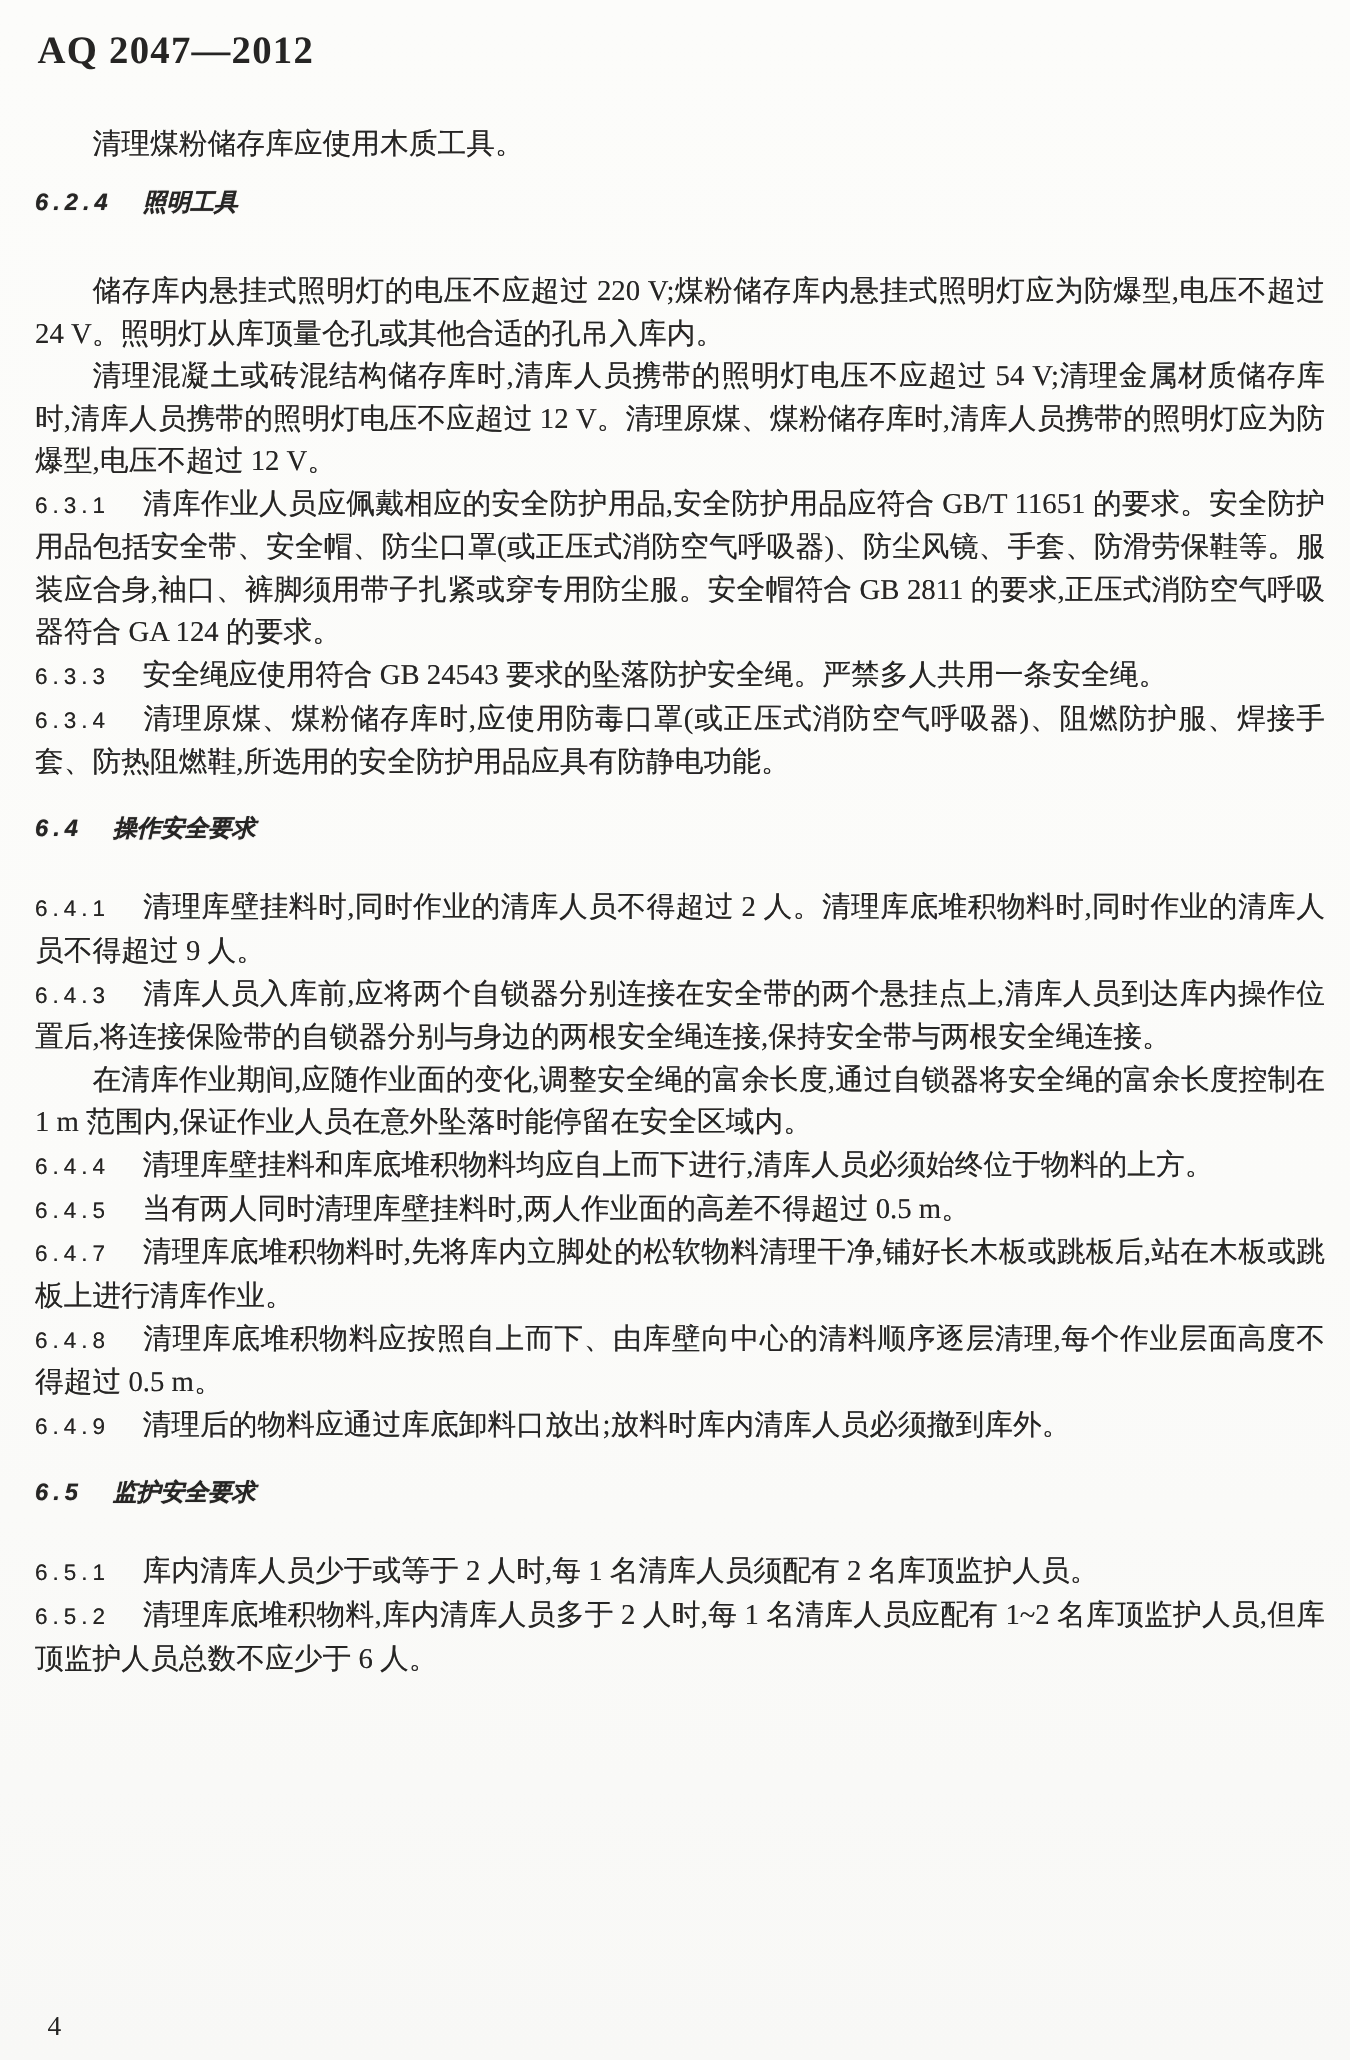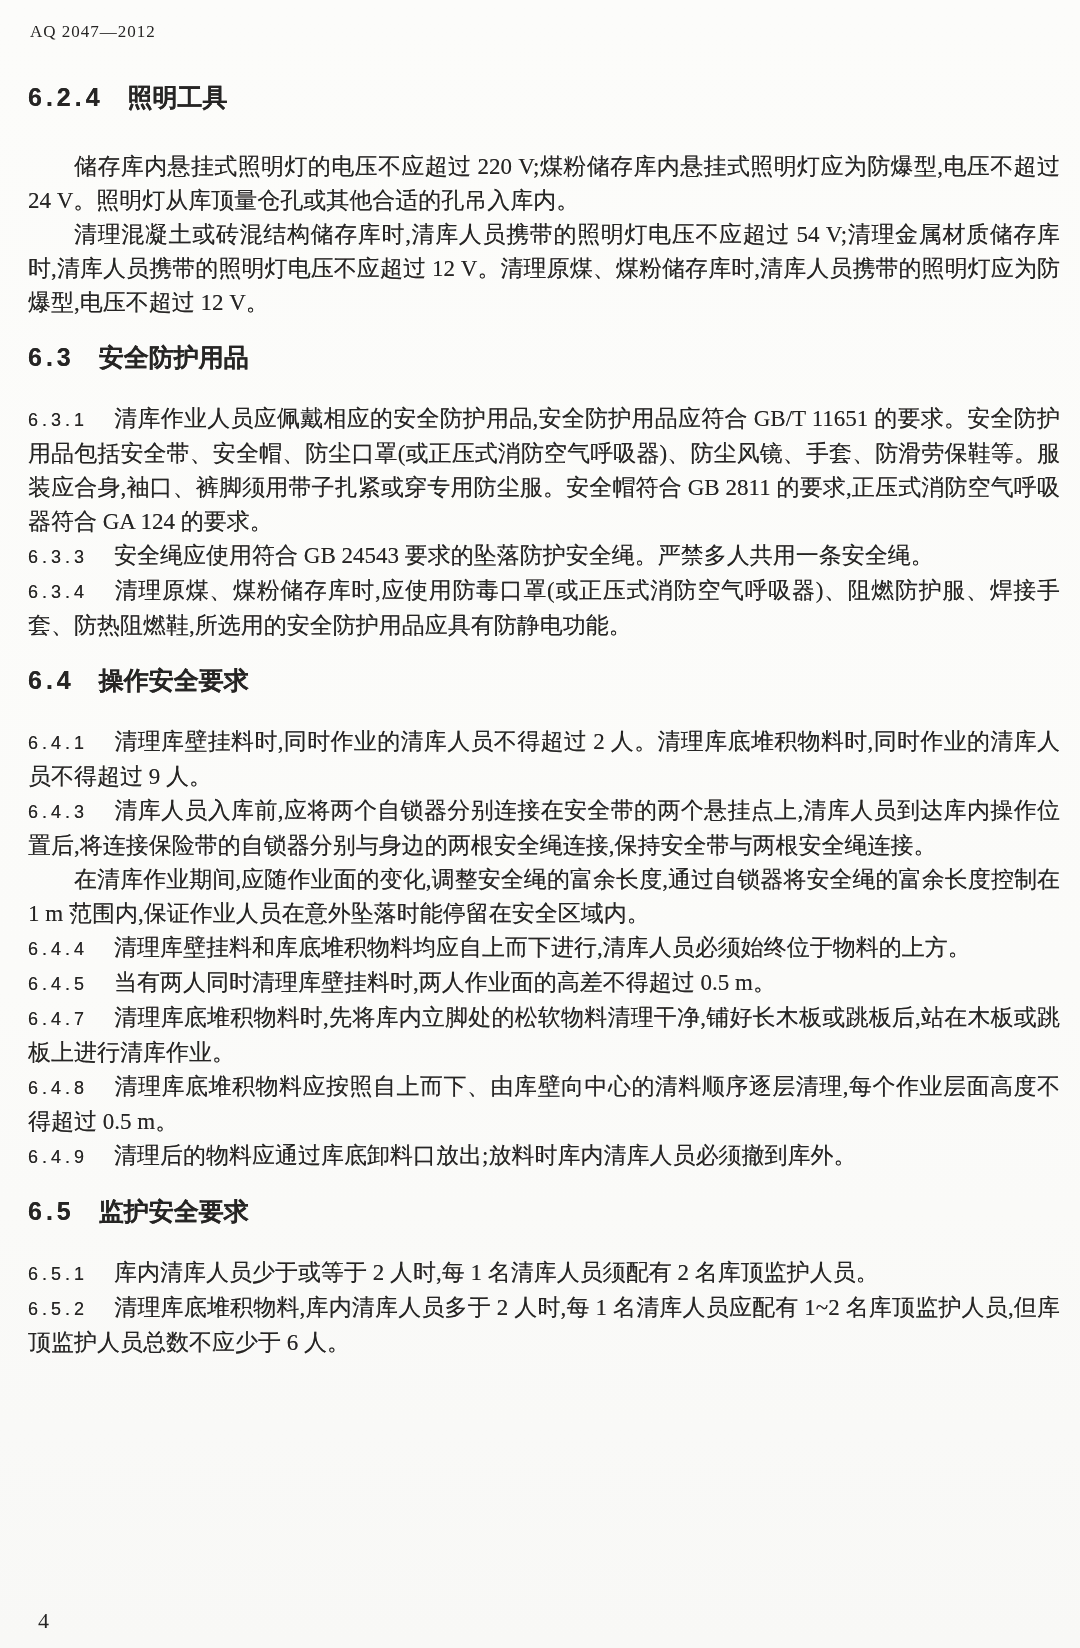--- a/index.html
+++ b/index.html
@@ -13,22 +13,22 @@
     height: 1648px;
     margin: 0 auto;
     box-sizing: border-box;
     background: linear-gradient(180deg, #fcfcfa 0%, #fbfbf9 60%, #f8f8f6 100%);
     padding: 16px 20px 0 28px;
     overflow: hidden;
     font-family: "Liberation Serif", "DejaVu Serif", serif;
     color: #262524;
   }
   .doc-header {
-    font-size: 17px;
-    font-weight: normal;
+    font-size: 31px;
+    font-weight: bold;
     letter-spacing: 1px;
     margin: 6px 0 40px 2px;
     font-family: "Liberation Serif", "DejaVu Serif", serif;
   }
   .body-text p {
     margin: 0;
     font-size: 23px;
     line-height: 34px;
     text-align: justify;
     text-shadow: 0 0 0.5px rgba(40,38,36,0.55);
@@ -44,23 +44,24 @@
     letter-spacing: 4px;
     margin-right: 26px;
     font-family: "Liberation Sans", "DejaVu Sans", sans-serif;
     font-size: 18px;
     text-shadow: 0 0 0.5px rgba(40,38,36,0.7);
   }
   .heading {
     margin: 22px 0 30px 0;
     font-family: "Liberation Sans", "DejaVu Sans", sans-serif;
     font-weight: bold;
-    font-size: 25px;
+    font-size: 19px;
     line-height: 30px;
     text-shadow: 0 0 0.6px rgba(30,28,26,0.8);
+    font-style: italic;
   }
   .heading .num {
     display: inline-block;
     letter-spacing: 4px;
     margin-right: 24px;
   }
   .heading.first {
     margin-top: 16px;
     margin-bottom: 38px;
   }
@@ -74,27 +75,27 @@
 </style>
 </head>
 <body>
 
 <div class="page">
 
   <div class="doc-header">AQ 2047—2012</div>
 
   <div class="body-text">
 
+    <p class="para">清理煤粉储存库应使用木质工具。</p>
 
     <h3 class="heading first"><span class="num">6.2.4</span><span>照明工具</span></h3>
 
     <p class="para">储存库内悬挂式照明灯的电压不应超过 220 V;煤粉储存库内悬挂式照明灯应为防爆型,电压不超过 24 V。照明灯从库顶量仓孔或其他合适的孔吊入库内。</p>
     <p class="para">清理混凝土或砖混结构储存库时,清库人员携带的照明灯电压不应超过 54 V;清理金属材质储存库时,清库人员携带的照明灯电压不应超过 12 V。清理原煤、煤粉储存库时,清库人员携带的照明灯应为防爆型,电压不超过 12 V。</p>
 
-    <h3 class="heading"><span class="num">6.3</span><span>安全防护用品</span></h3>
 
     <p class="clause"><span class="num">6.3.1</span><span>清库作业人员应佩戴相应的安全防护用品,安全防护用品应符合 GB/T 11651 的要求。安全防护用品包括安全带、安全帽、防尘口罩(或正压式消防空气呼吸器)、防尘风镜、手套、防滑劳保鞋等。服装应合身,袖口、裤脚须用带子扎紧或穿专用防尘服。安全帽符合 GB 2811 的要求,正压式消防空气呼吸器符合 GA 124 的要求。</span></p>
     <p class="clause"><span class="num">6.3.3</span><span>安全绳应使用符合 GB 24543 要求的坠落防护安全绳。严禁多人共用一条安全绳。</span></p>
     <p class="clause"><span class="num">6.3.4</span><span>清理原煤、煤粉储存库时,应使用防毒口罩(或正压式消防空气呼吸器)、阻燃防护服、焊接手套、防热阻燃鞋,所选用的安全防护用品应具有防静电功能。</span></p>
 
     <h3 class="heading"><span class="num">6.4</span><span>操作安全要求</span></h3>
 
     <p class="clause"><span class="num">6.4.1</span><span>清理库壁挂料时,同时作业的清库人员不得超过 2 人。清理库底堆积物料时,同时作业的清库人员不得超过 9 人。</span></p>
     <p class="clause"><span class="num">6.4.3</span><span>清库人员入库前,应将两个自锁器分别连接在安全带的两个悬挂点上,清库人员到达库内操作位置后,将连接保险带的自锁器分别与身边的两根安全绳连接,保持安全带与两根安全绳连接。</span></p>
     <p class="para">在清库作业期间,应随作业面的变化,调整安全绳的富余长度,通过自锁器将安全绳的富余长度控制在 1 m 范围内,保证作业人员在意外坠落时能停留在安全区域内。</p>

